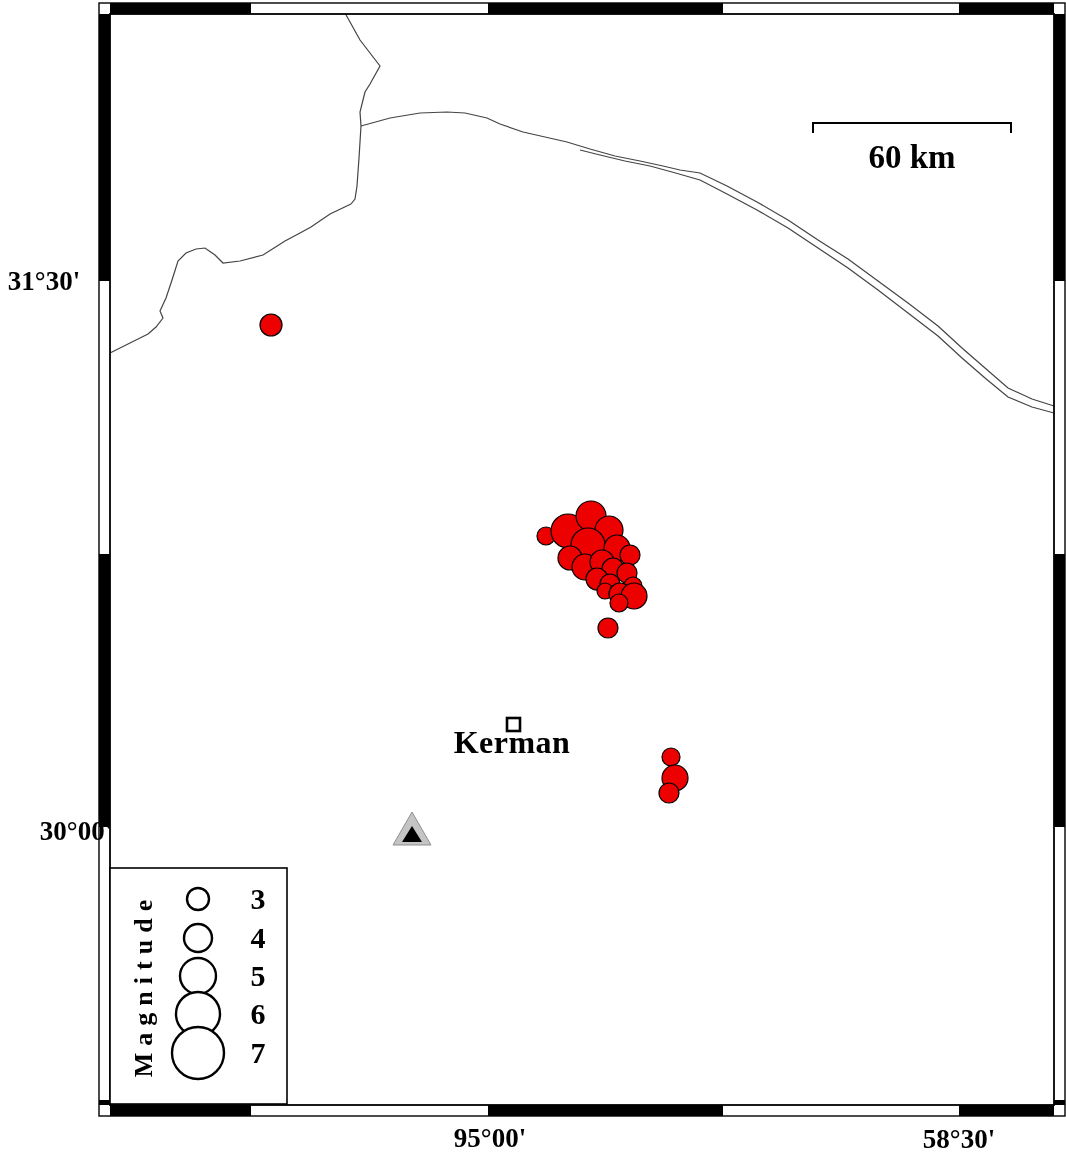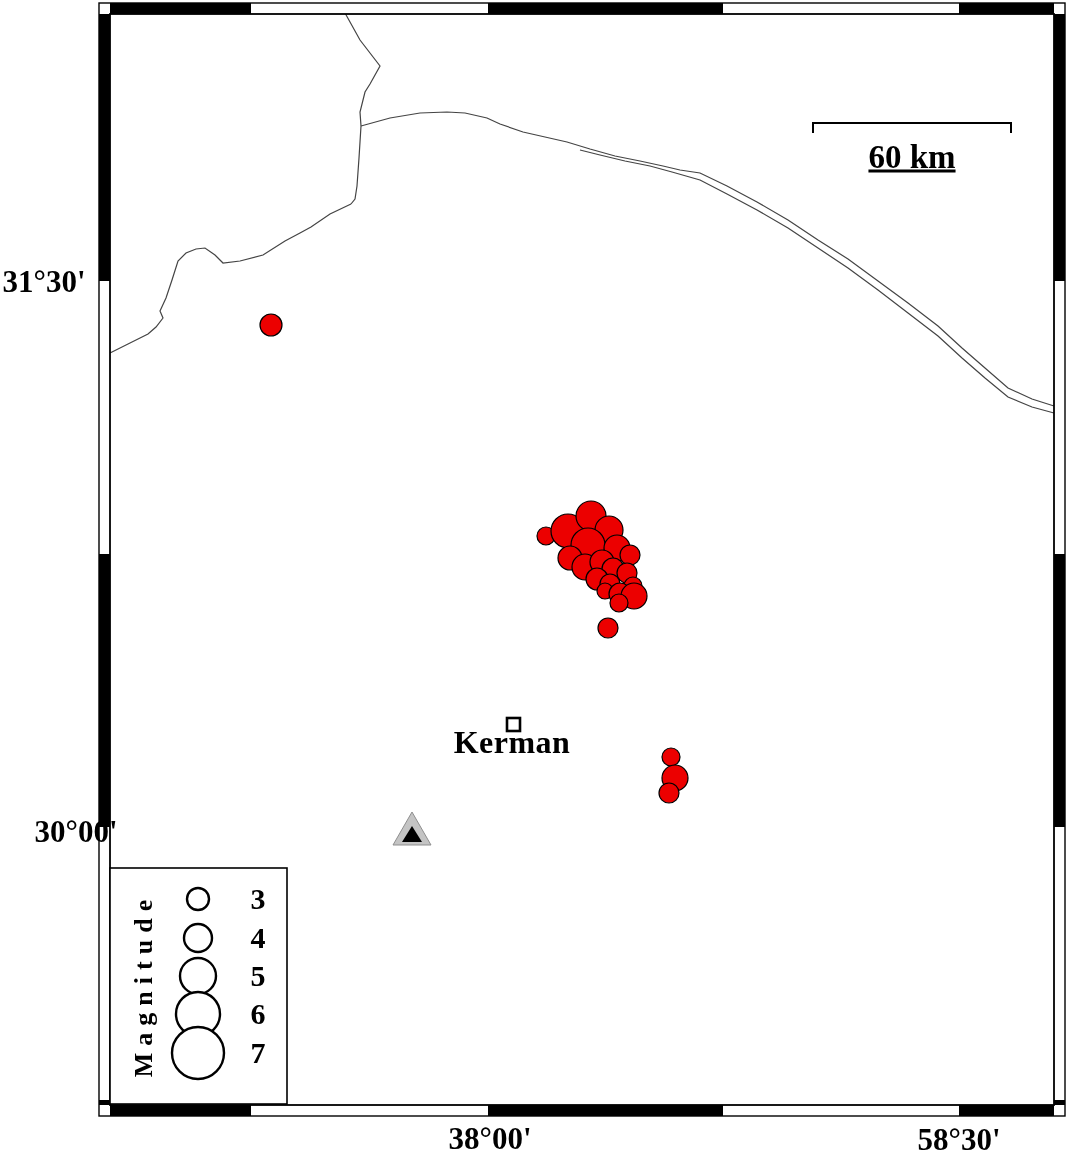--- a/index.html
+++ b/index.html
@@ -1,22 +1,22 @@
 <!DOCTYPE html>
 <html><head>
 <meta charset="utf-8">
 <style>
   html,body{margin:0;padding:0;background:#fff;}
   #figure{position:relative;width:1066px;height:1154px;background:#fff;overflow:hidden;
           font-family:"Liberation Serif",serif;}
   #map-svg{position:absolute;left:0;top:0;}
   .lbl{position:absolute;transform:translate(-50%,-50%);font-weight:700;color:#000;
        white-space:nowrap;line-height:1;font-family:"Liberation Serif",serif;}
-  .axis{font-size:31px;}
-  .scale{font-size:33px;text-decoration:underline;}
+  .axis{font-size:27px;}
+  .scale{font-size:33px;}
   .city{font-size:32px;letter-spacing:.5px;}
   .legend-title{font-size:26px;letter-spacing:7px;
                 transform:translate(-50%,-50%) rotate(-90deg);}
   .legnum{font-size:30px;}
 </style>
 </head>
 <body>
 
 <div id="figure">
   <svg id="map-svg" width="1066" height="1154" viewBox="0 0 1066 1154">
@@ -73,21 +73,21 @@
       <rect x="110" y="868" width="177" height="236" fill="#fff" stroke="#000" stroke-width="1.6"></rect>
       <circle cx="198" cy="899" r="11" fill="#fff" stroke="#000" stroke-width="2.4"></circle>
       <circle cx="198" cy="938" r="14" fill="#fff" stroke="#000" stroke-width="2.4"></circle>
       <circle cx="198" cy="976" r="18" fill="#fff" stroke="#000" stroke-width="2.4"></circle>
       <circle cx="198" cy="1014" r="22" fill="#fff" stroke="#000" stroke-width="2.4"></circle>
       <circle cx="198" cy="1053" r="26" fill="#fff" stroke="#000" stroke-width="2.4"></circle>
     </svg>
 
   <div class="lbl axis" style="left:44px;top:281px;">31°30'</div>
   <div class="lbl axis" style="left:44px;top:831px;margin-left:32px;">30°00'</div>
-  <div class="lbl axis" style="left:490px;top:1138px;">38°00'</div>
+  <div class="lbl axis" style="left:490px;top:1138px;">95°00'</div>
   <div class="lbl axis" style="left:959px;top:1139px;font-family:Liberation Serif, serif;">58°30'</div>
 
   <div class="lbl scale" style="left:912px;top:157px;">60 km</div>
 
   <div class="lbl city" style="left:512px;top:742px;">Kerman</div>
 
   <div class="lbl legend-title" style="left:144px;top:985px;">Magnitude</div>
 
   <div id="legend-numbers">
       <div class="lbl legnum" style="left: 258px; top: 899px;">3</div>

